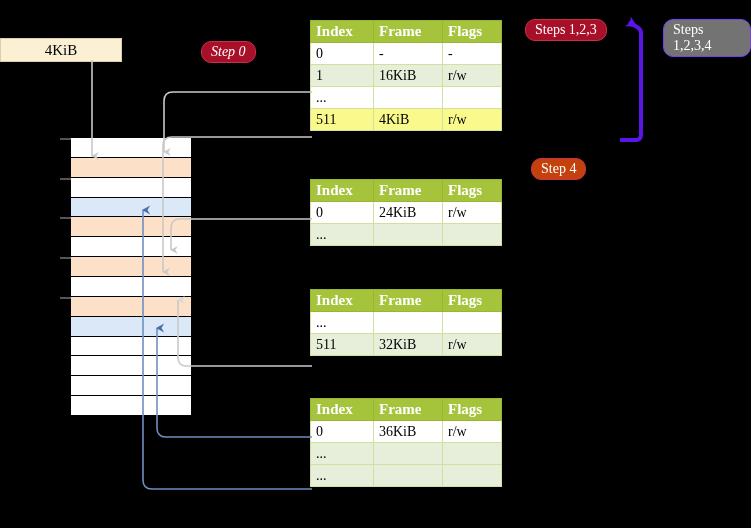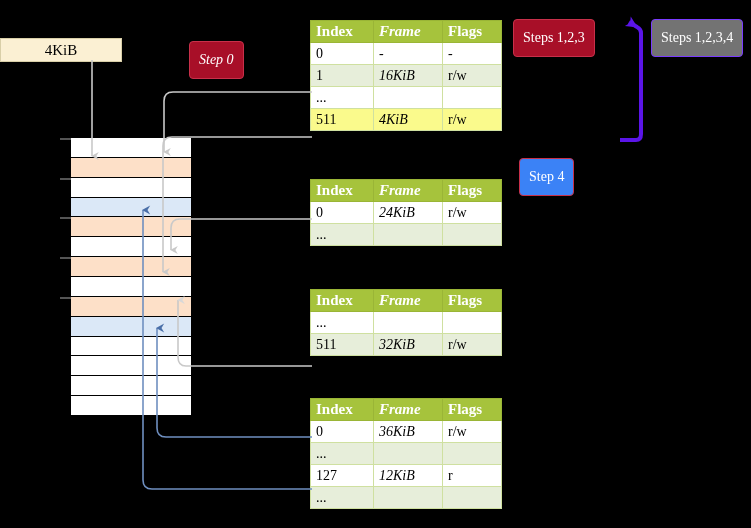--- a/index.html
+++ b/index.html
@@ -11,22 +11,22 @@
   #kib-box{
     left:0px; top:38px; width:120px; height:22px;
     background:#fbf0d3; border:1px solid #d9cfa8;
     display:flex;align-items:center;justify-content:center;
     font-size:15px;color:#000;
   }
 
   
   .badge{
     display:flex;align-items:center;justify-content:center;
-    font-size:14px;color:#ffffff;padding:10px 9px;
-    border-radius:4px; line-height:1.15;
+    font-size:14px;color:#ffffff;padding:2px 9px;
+    border-radius:10px; line-height:1.15;margin-left:12px;
   }
   .badge-red{background:#a80f28;border:1px solid #c8304a;}
   .badge-purple{background:#5b15e8;border:1px solid #7a3bff;}
 
   #step0{left:189px;top:41px;font-style:italic;}
   #step123{left:513px;top:19px;}
   #step1234{left:651px;top:19px;}
   #step4{left:519px;top:158px;}
 
   
@@ -52,42 +52,42 @@
     margin-top:44px;
   }
   table.pt td{
     padding:2px 5px;border:1px solid #cfe0a0;height:17px;
     white-space:nowrap;
   }
   tr.r-white td{background:#ffffff;}
   tr.r-green td{background:#e7eeda;}
   td.hl{background:#fafa8c !important;}
   .cw-index{width:52px;}
-  .cw-frame{width:58px;font-style:italic;}
+  .cw-frame{width:58px;}
   .cw-flags{width:48px;}
 
   #tbl1{left:310px;top:20px;}
   #tbl2{left:310px;top:179px;}
   #tbl3{left:310px;top:289px;}
   #tbl4{left:310px;top:398px;}
 
   
   #wires{left:0;top:0;width:751px;height:528px;pointer-events:none;}
 </style>
 </head>
 <body>
 
 <div class="abs" id="kib-box">
   <span>4KiB</span>
 </div>
 
 <div class="abs badge badge-red" id="step0" style="background: rgb(168, 15, 40);">Step 0</div>
 <div class="abs badge badge-red" id="step123" style="background: rgb(168, 15, 40);">Steps 1,2,3</div>
 <div class="abs badge badge-purple" id="step1234" style="background: #737373;">Steps 1,2,3,4</div>
-<div class="abs badge badge-red" id="step4" style="background: #3b82f6;">Step 4</div>
+<div class="abs badge badge-red" id="step4" style="background: #c2410c;">Step 4</div>
 
 <div class="abs" id="memcol">
     <div class="mrow m-white" style="top: 0px; height: 19.8571px;">
       <div class="tick" style="top: 0px;"></div>
     </div>
     <div class="mrow m-orange" style="top: 19.8571px; height: 19.8571px;"></div>
     <div class="mrow m-white" style="top: 39.7143px; height: 19.8571px;">
       <div class="tick" style="top: 0px;"></div>
     </div>
     <div class="mrow m-blue" style="top: 59.5714px; height: 19.8571px;"></div>
@@ -186,25 +186,20 @@
       <tr class="r-white">
         <td class="cw-index">0</td>
         <td class="cw-frame">36KiB</td>
         <td class="cw-flags">r/w</td>
       </tr>
       <tr class="r-green">
         <td class="cw-index">...</td>
         <td class="cw-frame"></td>
         <td class="cw-flags"></td>
       </tr>
-      <tr class="r-white">
-        <td class="cw-index">127</td>
-        <td class="cw-frame">12KiB</td>
-        <td class="cw-flags">r</td>
-      </tr>
       <tr class="r-green">
         <td class="cw-index">...</td>
         <td class="cw-frame"></td>
         <td class="cw-flags"></td>
       </tr>
     </tbody>
   </table>
 
 <svg class="abs" id="wires" viewBox="0 0 751 528" xmlns="http://www.w3.org/2000/svg">
   <defs>

